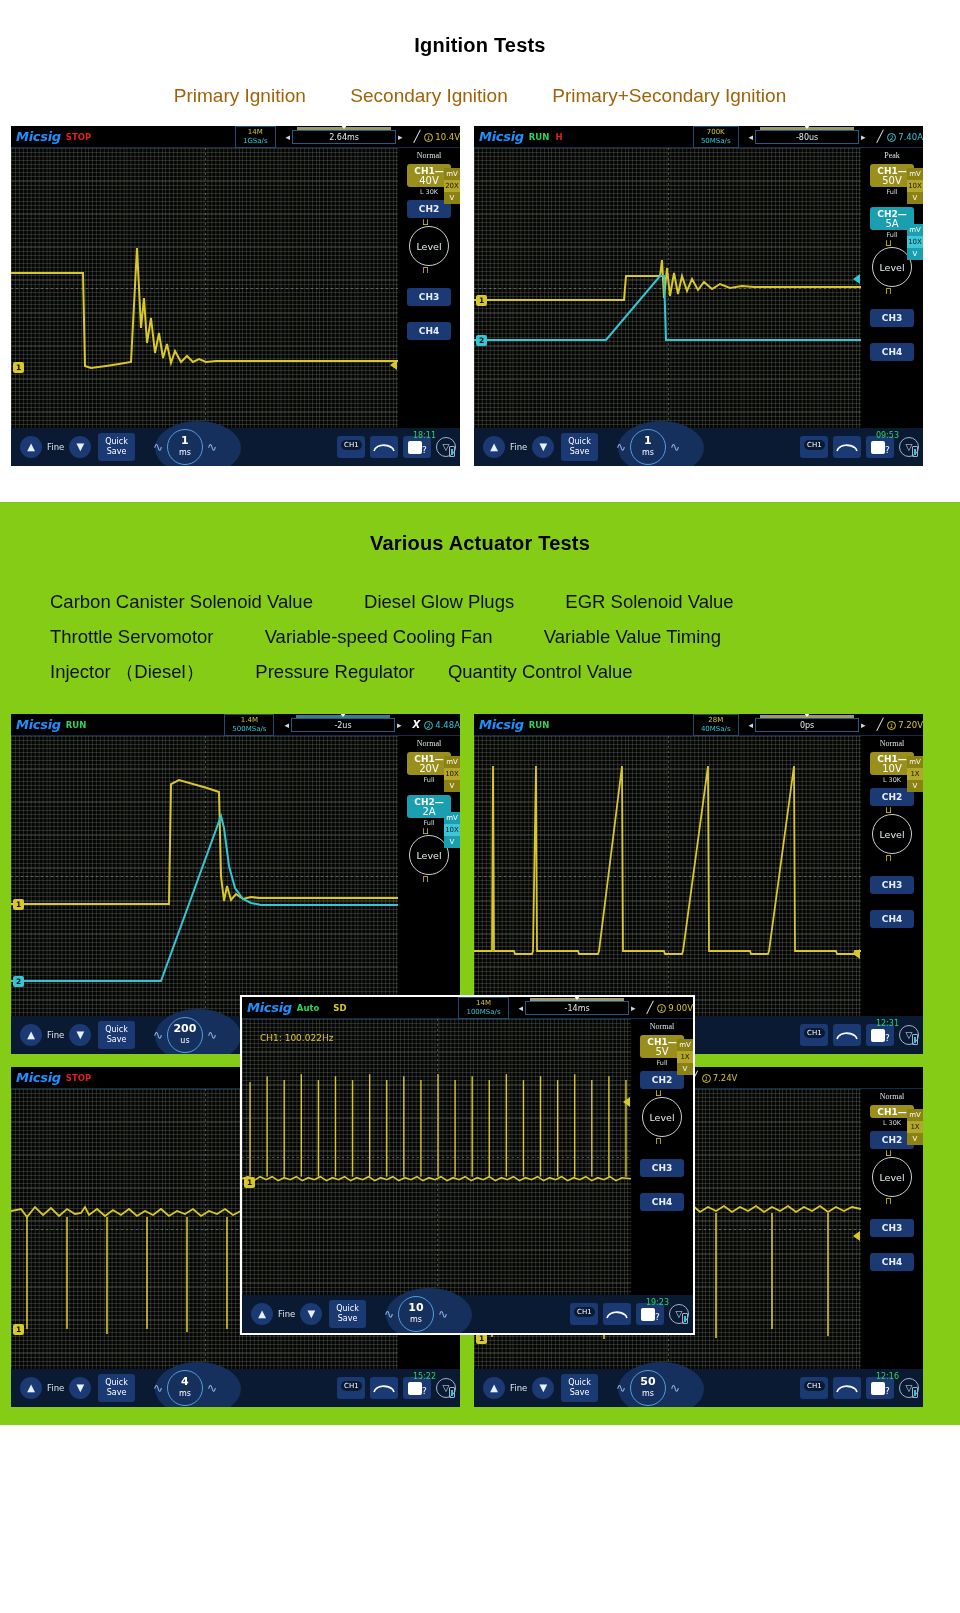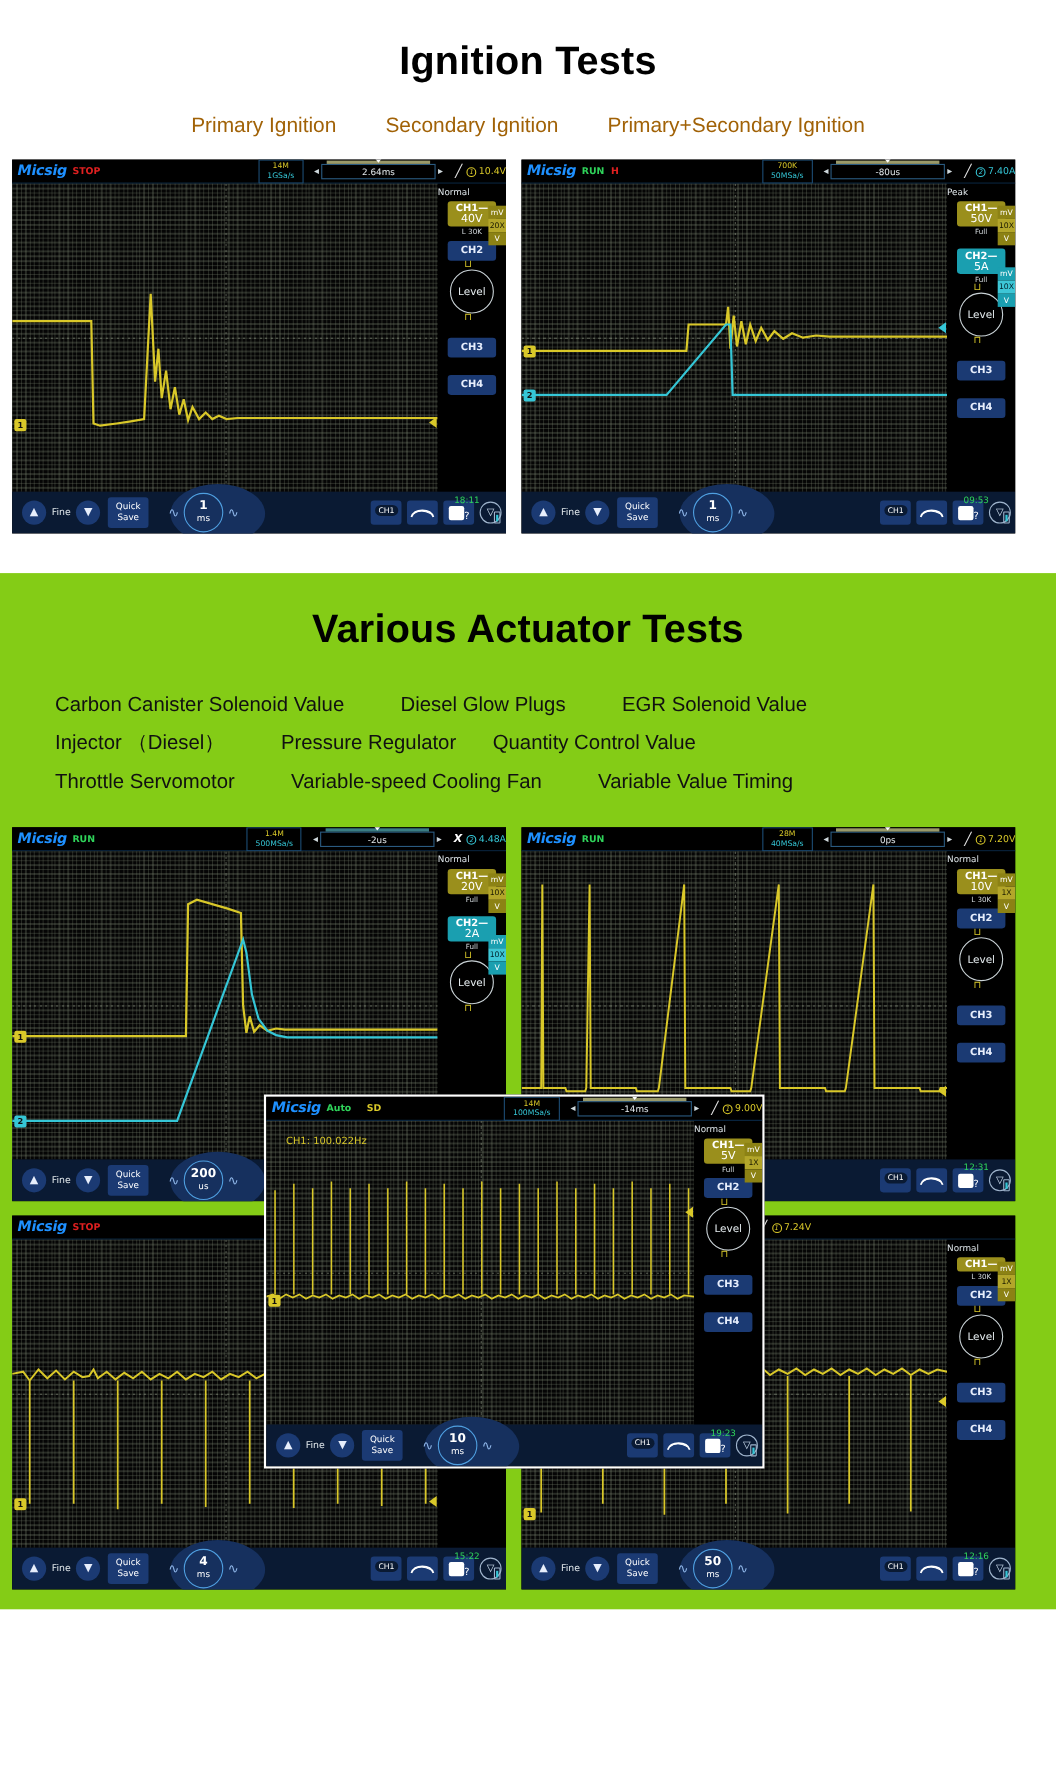--- a/index.html
+++ b/index.html
@@ -9,21 +9,21 @@
     font-family:"Liberation Sans", sans-serif;
     background:#ffffff;
     color:#000;
     overflow:hidden;
   }
   .section-ignition { background:#ffffff; padding-top:34px; }
   .section-actuator { background:#84cc16; }
 
   .sec-title {
     text-align:center;
-    font-size:36px;
+    font-size:20px;
     font-weight:bold;
     letter-spacing:.2px;
     margin:0;
   }
   .sub-row {
     text-align:center;
     font-size:19px;
     margin-top:28px;
     color:#a16207;
   }
@@ -143,21 +143,21 @@
 
   .trig-arrow { position:absolute; width:0;height:0;
     border-top:5px solid transparent;border-bottom:5px solid transparent;border-right:7px solid #d9c829; }
   .trig-arrow.cy { border-right-color:#35c6d6; }
 
   
   .side {
     position:absolute; right:0; top:0; bottom:38px; width:62px;
     background:#000; font-size:8px; color:#cfd8dc;
   }
-  .side .mode { padding-top:3px; font-size:8px; color:#dfe6ea; }
+  .side .mode { text-align:center; padding-top:3px; font-size:8px; color:#dfe6ea;font-family:Liberation Serif, serif; }
   .chbtn {
     width:44px; margin:4px auto 0; border-radius:3px; text-align:center;
     padding:2px 0 1px; line-height:10px;
   }
   .chbtn .nm { font-size:9px; font-weight:bold; }
   .chbtn .vv { font-size:10px; }
   .chbtn.on1 { background:#9a8f1c; color:#fff; }
   .chbtn.on2 { background:#1a9fb0; color:#fff; }
   .chbtn.off { background:#1b3a73; color:#e7eefc; padding:4px 0; }
   .cpl { text-align:center; font-size:6.5px; color:#d7dde0; margin-top:1px; }
@@ -436,28 +436,28 @@
 <div class="section-actuator" style="margin-top:36px; padding-top:30px; padding-bottom:18px; position:relative;">
   <h1 class="sec-title">Various Actuator Tests</h1>
 
   <div class="list-block" style="margin-top:29px;">
     <div class="list-line">
       <span>Carbon Canister Solenoid Value</span><span class="lg2"></span>
       <span>Diesel Glow Plugs</span><span class="lg2"></span>
       <span>EGR Solenoid Value</span>
     </div>
     <div class="list-line">
+      <span>Throttle Servomotor</span><span class="lg2"></span>
+      <span>Variable-speed Cooling Fan</span><span class="lg2"></span>
+      <span>Variable Value Timing</span>
+    </div>
+    <div class="list-line">
       <span>Injector （Diesel）</span><span class="lg2"></span>
       <span>Pressure Regulator</span><span class="lg"></span>
       <span>Quantity Control Value</span>
-    </div>
-    <div class="list-line">
-      <span>Throttle Servomotor</span><span class="lg2"></span>
-      <span>Variable-speed Cooling Fan</span><span class="lg2"></span>
-      <span>Variable Value Timing</span>
     </div>
   </div>
 
   <div class="scope-grid" style="margin-top:25px;">
 
     <div class="scope">
       <div class="sc-head">
         <span class="logo">Micsig</span>
         <span class="st-run">RUN</span>
         <span class="memdiv">

